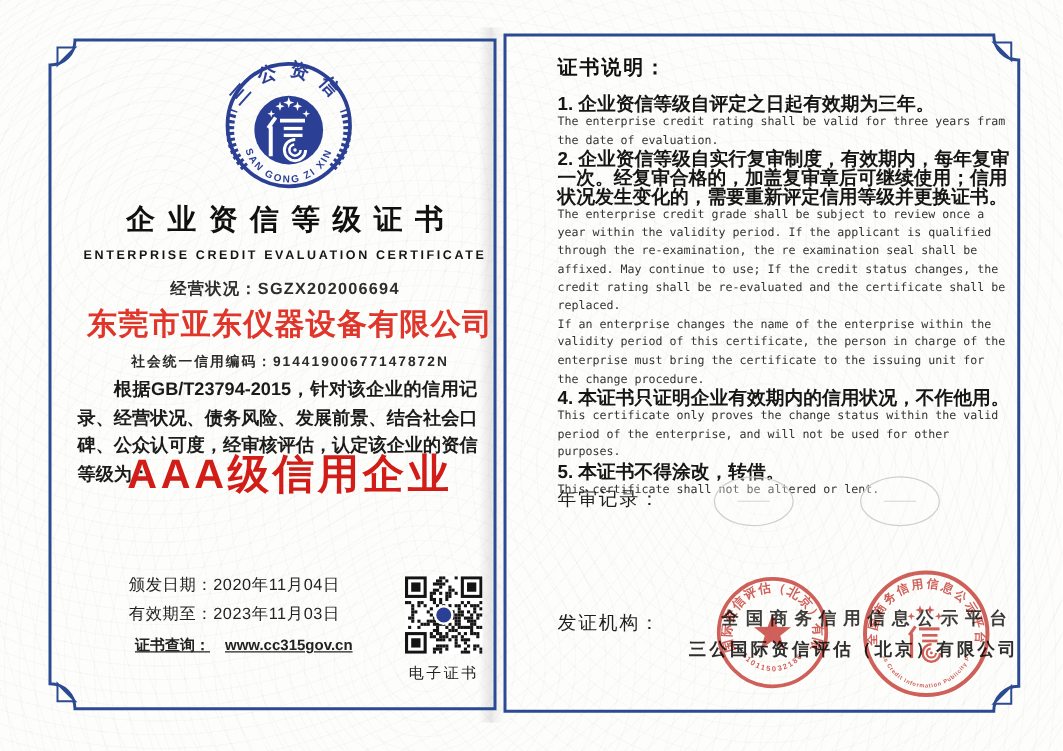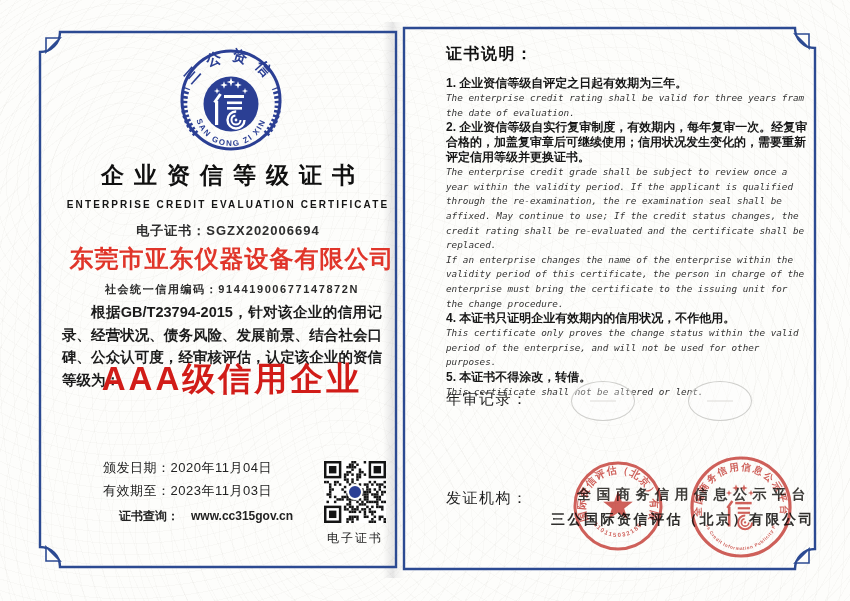--- a/index.html
+++ b/index.html
@@ -29,31 +29,31 @@
     letter-spacing:1px;color:#e0352a;}
   .uscc{left:47px;top:282px;width:370px;text-align:center;font-size:11px;font-weight:bold;
     letter-spacing:1.6px;color:#2b2b2b;}
   .paragraph{left:62px;top:301px;width:320px;font-size:14.5px;line-height:22.5px;font-weight:600;
     text-indent:2em;color:#1b1b1b;text-align:justify;}
   .rating{left:57px;top:357px;width:350px;text-align:center;font-size:33px;font-weight:800;
     letter-spacing:3px;color:#d11c18;}
   .date-row{font-size:13px;font-weight:normal;color:#222;letter-spacing:.5px;}
   .issue-date{left:103px;top:459px;}
   .valid-until{left:103px;top:482px;}
-  .query-row{left:119px;top:508px;font-size:12px;font-weight:bold;color:#222;}
+  .query-row{left:108px;top:508px;font-size:12px;font-weight:bold;color:#222;text-decoration:underline;}
   .query-row .val{margin-left:12px;font-weight:600;}
   .qr{left:324px;top:461px;width:62px;height:62px;background:#fff;z-index:2;}
   .qr-logo{left:347px;top:484px;width:16px;height:16px;border-radius:50%;background:#2b3f94;
     border:2px solid #fff;box-sizing:border-box;z-index:3;}
   .qr-caption{left:318px;top:530px;width:74px;text-align:center;font-size:12px;letter-spacing:2px;color:#222;}
   
   .r-heading{left:446px;top:44px;font-size:16px;font-weight:bold;letter-spacing:1.5px;color:#111;}
   .instruction-list{left:446px;top:76px;width:362px;}
-  .item-zh{font-size:12px;font-weight:700;color:#161616;line-height:15px;}
-  .item-en{font-family:"DejaVu Sans Mono", monospace;font-size:9.3px;color:#333;line-height:14.6px;font-style:italic;}
+  .item-zh{font-size:15px;font-weight:700;color:#161616;line-height:15px;}
+  .item-en{font-family:"DejaVu Sans Mono", monospace;font-size:9.3px;color:#333;line-height:14.6px;}
   .annual-label{left:446px;top:390px;font-size:15px;letter-spacing:1.5px;color:#1e1e1e;}
   .review-oval{width:62px;height:38px;border:1px solid #cfcfcc;border-radius:50%;background:rgba(255,255,255,.3);}
   .oval-1{left:571px;top:381px;}
   .oval-2{left:688px;top:381px;}
   .oval-hint{position:absolute;left:50%;top:50%;width:26px;height:1px;background:#dddcd8;transform:translate(-50%,-50%);}
   .issuer-label{left:446px;top:489px;font-size:15px;letter-spacing:1.5px;color:#1e1e1e;z-index:2;}
   .issuer-line1{left:577px;top:486px;font-size:14px;letter-spacing:5.5px;font-weight:600;color:#3e3c39;z-index:2;}
   .issuer-line2{left:551px;top:511px;font-size:14px;letter-spacing:2.5px;font-weight:600;color:#2f2e2c;z-index:2;}
   .seal{z-index:4;opacity:.85;mix-blend-mode:multiply;}
   .seal-left{left:570px;top:458px;}
@@ -113,21 +113,21 @@
       <circle cx="5" cy="9" r="8.5" fill="none" stroke="#ffffff" stroke-width="2.4" stroke-dasharray="40 14"></circle>
       <circle cx="5" cy="9" r="4.5" fill="none" stroke="#ffffff" stroke-width="2" stroke-dasharray="20 8"></circle>
       <circle cx="5" cy="9" r="1.4" fill="#ffffff"></circle>
     </g>
   </svg>
 
   <div class="abs cert-title">企业资信等级证书</div>
   <div class="abs cert-subtitle">ENTERPRISE CREDIT EVALUATION CERTIFICATE</div>
 
   <div class="abs credit-code">
-    <span>电子证书：</span><span>SGZX202006694</span>
+    <span>经营状况：</span><span>SGZX202006694</span>
   </div>
 
   <div class="abs company">东莞市亚东仪器设备有限公司</div>
 
   <div class="abs uscc">
     <span>社会统一信用编码：</span><span>91441900677147872N</span>
   </div>
 
   <div class="abs paragraph">根据GB/T23794-2015，针对该企业的信用记录、经营状况、债务风险、发展前景、结合社会口碑、公众认可度，经审核评估，认定该企业的资信等级为：</div>
 

